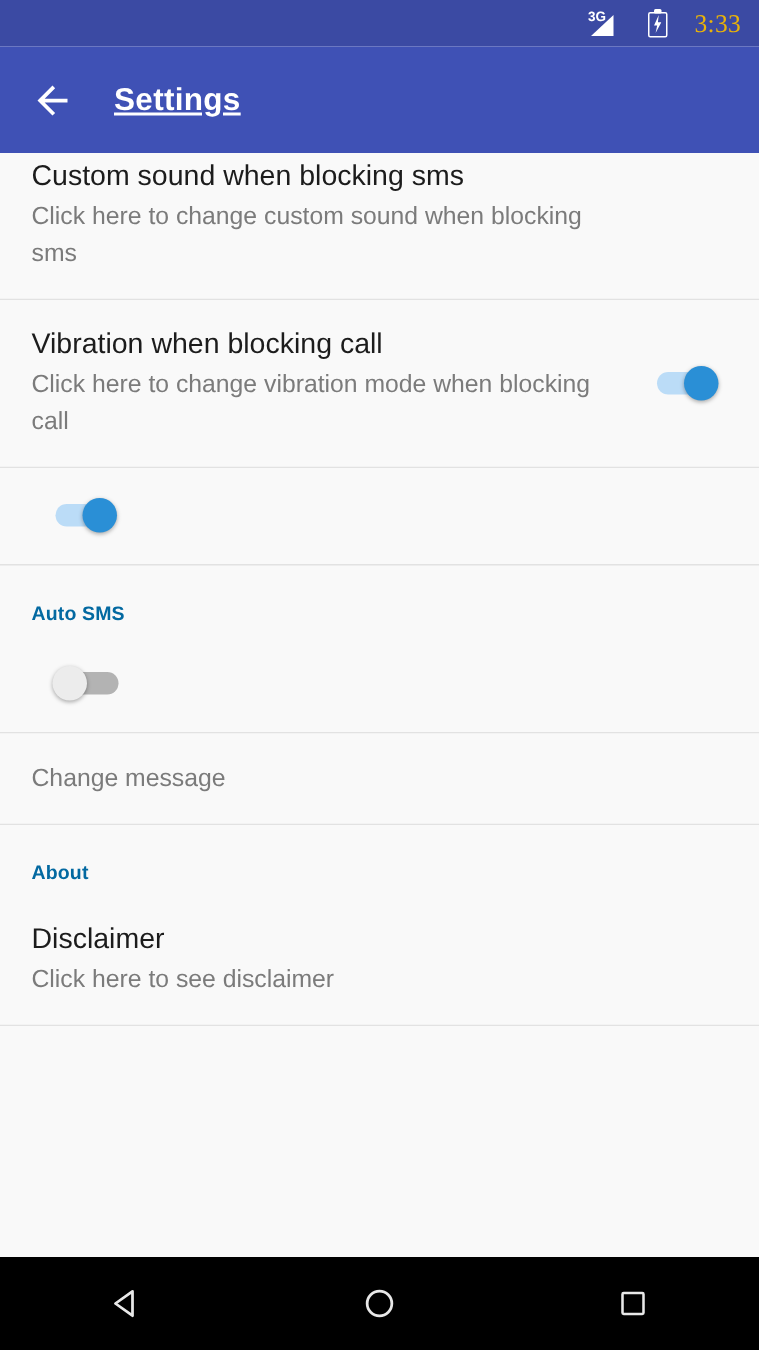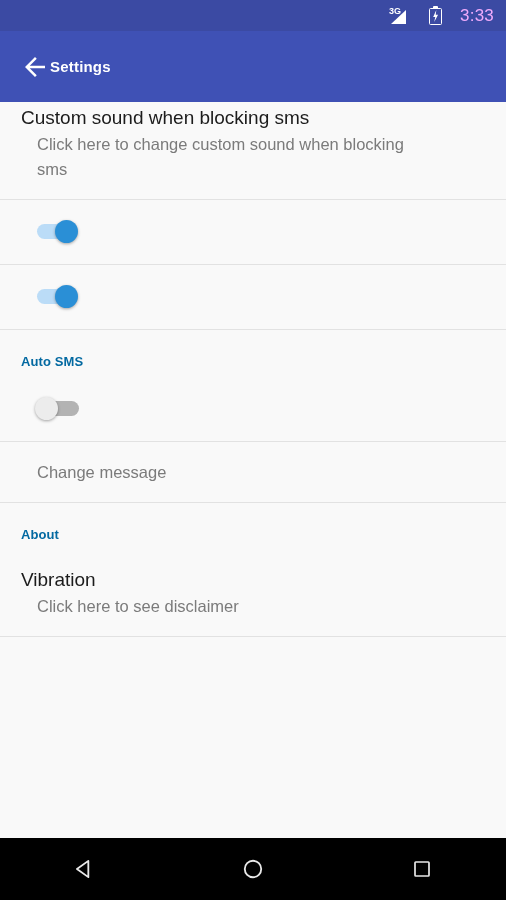--- a/index.html
+++ b/index.html
@@ -33,53 +33,54 @@
   }
   .sb-batt .nub {
     position:absolute; left:4px; top:0px; width:5px; height:2.5px;
     background:#fff; border-radius:1px;
   }
   .sb-batt .bolt {
     position:absolute; left:3px; top:4px; width:7px; height:12px;
     background:#fff;
     clip-path:polygon(60% 0%, 15% 58%, 45% 58%, 30% 100%, 85% 40%, 52% 40%);
   }
-  .sb-time { color:#f0abfc; font-size:17px; letter-spacing:.2px; line-height:18px; }
+  .sb-time { color:#eab308; font-size:17px; letter-spacing:.2px; line-height:18px;font-family:Liberation Serif, serif; }
 
   
   .appbar {
     height:71px; background:#3f51b5;
     display:flex; align-items:center; padding-left:20px;
   }
   .back-btn {
     width:30px; height:30px; position:relative; cursor:pointer;
     flex:0 0 auto;
   }
   .back-btn svg { display:block; }
   .appbar-title {
-    color:#fff; font-size:15px; font-weight:bold;
+    margin-left:26px; color:#fff; font-size:21px; font-weight:bold;
     letter-spacing:.2px;
+    text-decoration:underline;
   }
 
   
   .list { position:absolute; top:102px; left:0; right:0; bottom:62px; background:#f9f9f9; overflow:hidden; }
 
   .row {
     position:relative; display:flex; align-items:center;
     padding:17px 20px 17px 21px; background:#f9f9f9;
   }
   .row.first { padding-top:3px; }
   .row-text { flex:1 1 auto; min-width:0; }
   .row-title {
     font-size:19px; color:#1c1c1c; line-height:26px;
     letter-spacing:0px;
   }
   .row-sub {
     font-size:16.5px; color:#7b7b7b; line-height:25px;
-    letter-spacing:0px; margin-top:1px; max-width:384px;margin-left:16px;
+    letter-spacing:0px; margin-top:1px; max-width:384px;
   }
   .divider { height:1px; background:#e2e2e2; width:100%; }
 
   
   .section {
     padding:24px 20px 8px 21px; font-size:13px; color:#0369a1;
     font-weight:bold; letter-spacing:.1px;
   }
 
   
@@ -132,20 +133,24 @@
 
   <div class="list" id="list">
       <div class="row first">
         <div class="row-text">
           <div class="row-title">Custom sound when blocking sms</div>
           <div class="row-sub">Click here to change custom sound when blocking sms</div>
         </div>
       </div>
       <div class="divider"></div>
       <div class="row">
+        <div class="row-text">
+          <div class="row-title">Vibration when blocking call</div>
+          <div class="row-sub">Click here to change vibration mode when blocking call</div>
+        </div>
         <div class="switch on">
           <div class="track"></div>
           <div class="thumb"></div>
         </div>
       </div>
       <div class="divider"></div>
       <div class="row">
         <div class="switch on">
           <div class="track"></div>
           <div class="thumb"></div>
@@ -162,21 +167,21 @@
       <div class="divider"></div>
       <div class="row">
         <div class="row-text">
           <div class="row-sub">Change message</div>
         </div>
       </div>
       <div class="divider"></div>
       <div class="section">About</div>
       <div class="row">
         <div class="row-text">
-          <div class="row-title">Vibration</div>
+          <div class="row-title">Disclaimer</div>
           <div class="row-sub">Click here to see disclaimer</div>
         </div>
       </div>
       <div class="divider"></div>
     </div>
 
   <div class="navbar">
     <div class="nav-btn">
       <svg width="26" height="26" viewBox="0 0 24 24">
         <path d="M16 4.5 5.5 12 16 19.5z" fill="none" stroke="#e8e8e8" stroke-width="1.7" stroke-linejoin="round"></path>

